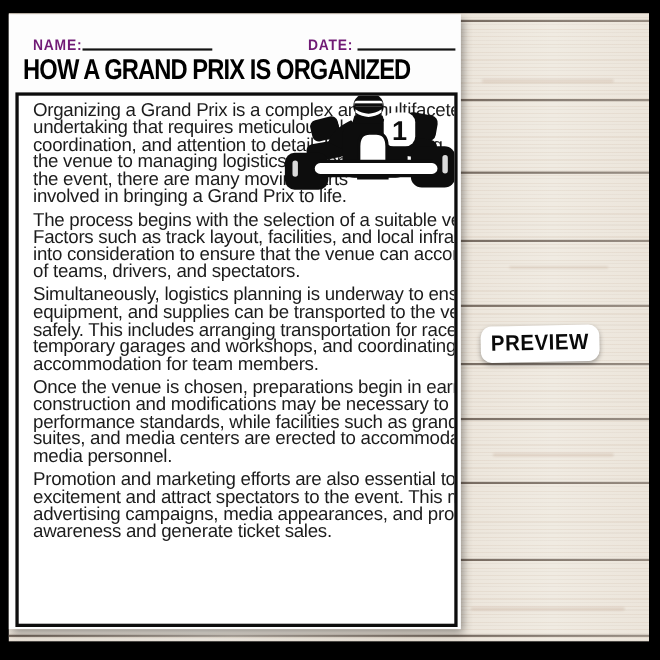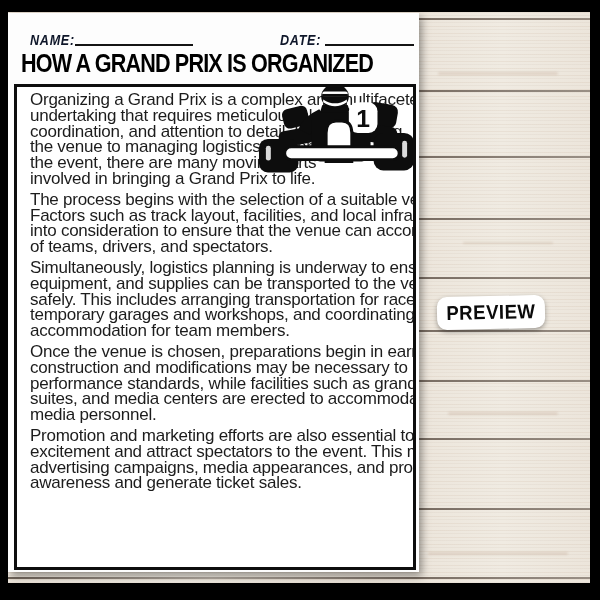--- a/index.html
+++ b/index.html
@@ -13,21 +13,21 @@
       linear-gradient(90deg, rgba(180,140,110,0.06), rgba(0,0,0,0) 30%, rgba(150,110,80,0.07) 62%, rgba(0,0,0,0) 85%, rgba(160,120,90,0.05));
   }
   .plank-seam{position:absolute;left:0;width:100%;height:2px;
     background:linear-gradient(90deg, rgba(70,56,46,.75), rgba(70,56,46,.35) 35%, rgba(70,56,46,.7) 70%, rgba(70,56,46,.5));}
   .streak{position:absolute;border-radius:3px;background:rgba(153,112,82,0.18);filter:blur(1px);}
 
   
   .paper{position:absolute;left:8px;top:13px;width:411px;height:559px;background:#fdfdfd;
     box-shadow:3px 4px 8px rgba(0,0,0,.38);}
 
-  .header-row{position:absolute;top:16px;left:22px;right:3px;height:20px;color:#0f172a;font-size:14px;letter-spacing:.8px;font-style:italic;}
+  .header-row{position:absolute;top:16px;left:22px;right:3px;height:20px;color:#701a75;font-size:14px;letter-spacing:.8px;}
   .hdr-label{position:absolute;bottom:1px;font-weight:bold;transform:scaleX(.9);transform-origin:left bottom;}
   .name-label{left:0;}
   .date-label{left:250px;}
   .write-line{position:absolute;bottom:3px;height:0;border-bottom:2px solid #141414;}
   .name-line{left:45px;width:118px;}
   .date-line{left:295px;right:2px;}
 
   .title{position:absolute;top:35px;left:13px;white-space:nowrap;color:#000;
     font-weight:bold;font-size:26px;letter-spacing:-1px;transform:scaleX(.83);transform-origin:left center;}
 

